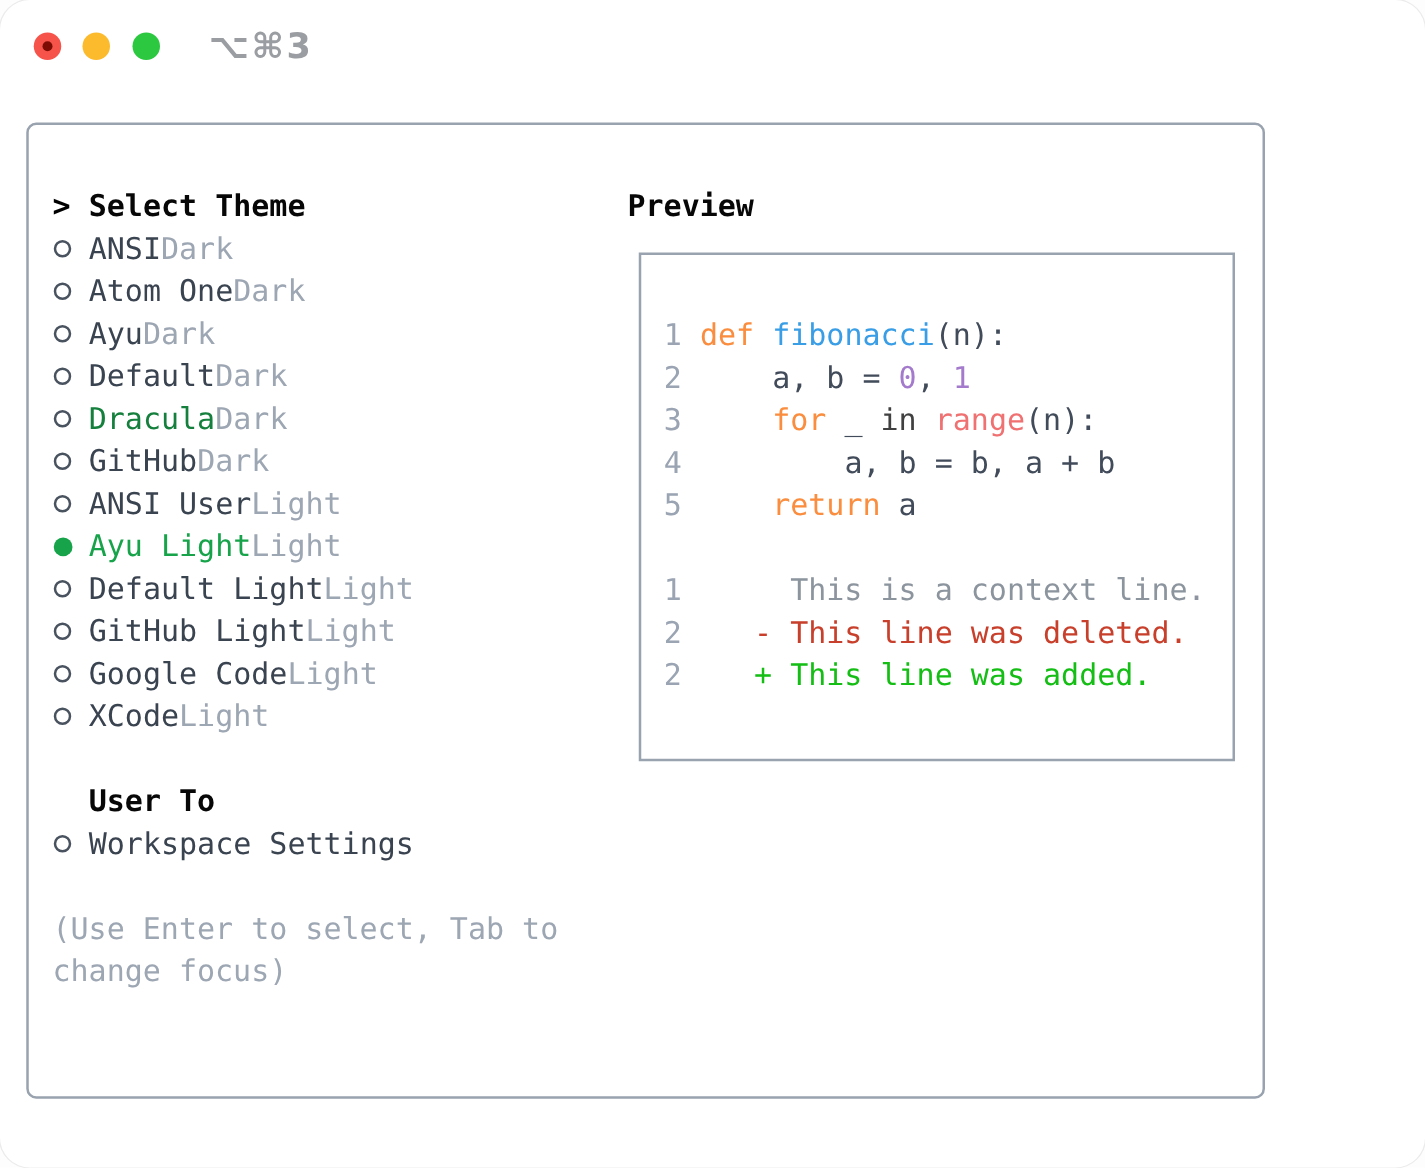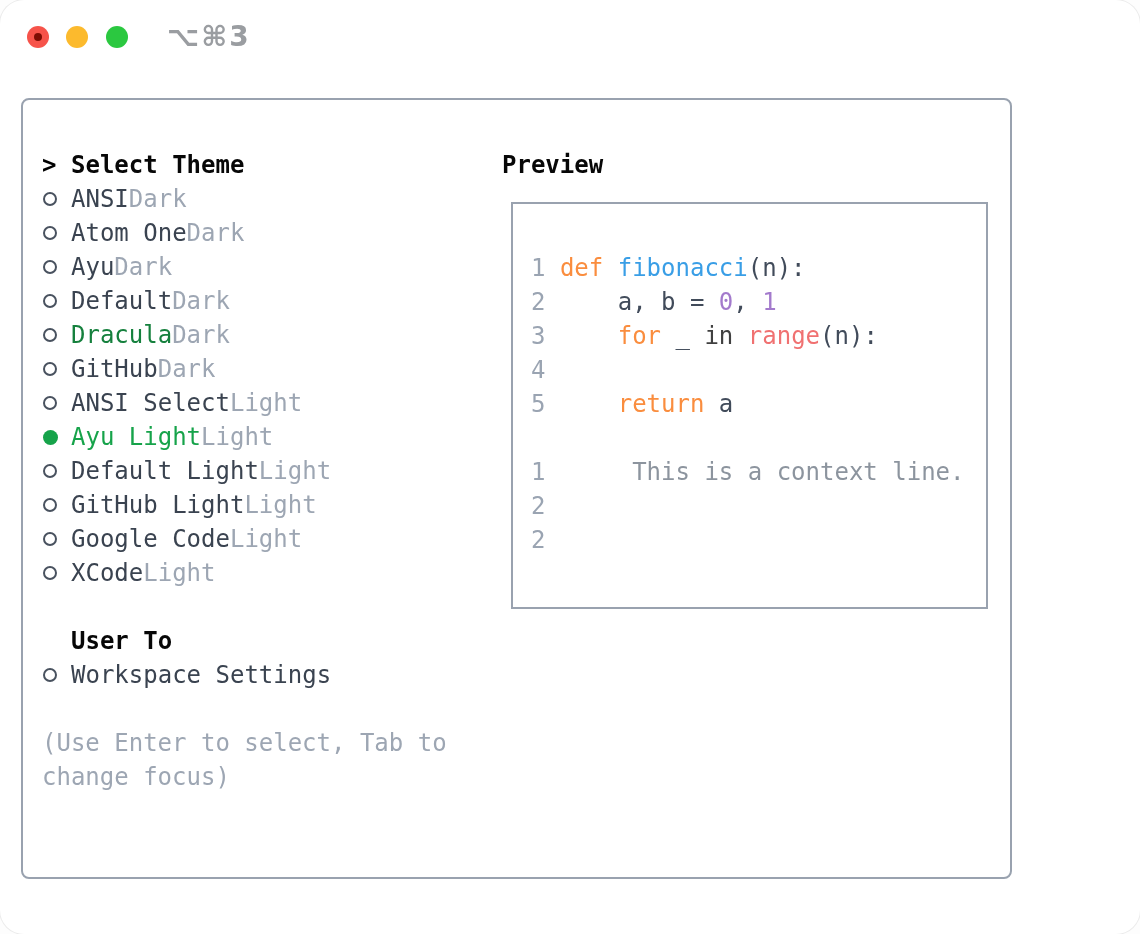--- a/index.html
+++ b/index.html
@@ -67,21 +67,21 @@
       <div class="row">
         <span class="marker"><span class="prompt">&gt;</span></span><span class="header">Select Theme</span>
       </div>
       <div>
           <div class="row"><span class="marker"><span class="ring"></span></span><span class="name" style="color: rgb(58, 67, 80);">ANSI</span> <span class="variant" style="color: rgb(157, 166, 179);">Dark</span></div>
           <div class="row"><span class="marker"><span class="ring"></span></span><span class="name" style="color: rgb(58, 67, 80);">Atom One</span> <span class="variant" style="color: rgb(157, 166, 179);">Dark</span></div>
           <div class="row"><span class="marker"><span class="ring"></span></span><span class="name" style="color: rgb(58, 67, 80);">Ayu</span> <span class="variant" style="color: rgb(157, 166, 179);">Dark</span></div>
           <div class="row"><span class="marker"><span class="ring"></span></span><span class="name" style="color: rgb(58, 67, 80);">Default</span> <span class="variant" style="color: rgb(157, 166, 179);">Dark</span></div>
           <div class="row"><span class="marker"><span class="ring"></span></span><span class="name" style="color: #15803d;">Dracula</span> <span class="variant" style="color: rgb(157, 166, 179);">Dark</span></div>
           <div class="row"><span class="marker"><span class="ring"></span></span><span class="name" style="color: rgb(58, 67, 80);">GitHub</span> <span class="variant" style="color: rgb(157, 166, 179);">Dark</span></div>
-          <div class="row"><span class="marker"><span class="ring"></span></span><span class="name" style="color: rgb(58, 67, 80);">ANSI Select</span> <span class="variant" style="color: rgb(157, 166, 179);">Light</span></div>
+          <div class="row"><span class="marker"><span class="ring"></span></span><span class="name" style="color: rgb(58, 67, 80);">ANSI User</span> <span class="variant" style="color: rgb(157, 166, 179);">Light</span></div>
           <div class="row"><span class="marker"><span class="dot" style="background: rgb(22, 163, 74);"></span></span><span class="name" style="color: rgb(22, 163, 74);">Ayu Light</span> <span class="variant" style="color: rgb(157, 166, 179);">Light</span></div>
           <div class="row"><span class="marker"><span class="ring"></span></span><span class="name" style="color: rgb(58, 67, 80);">Default Light</span> <span class="variant" style="color: rgb(157, 166, 179);">Light</span></div>
           <div class="row"><span class="marker"><span class="ring"></span></span><span class="name" style="color: rgb(58, 67, 80);">GitHub Light</span> <span class="variant" style="color: rgb(157, 166, 179);">Light</span></div>
           <div class="row"><span class="marker"><span class="ring"></span></span><span class="name" style="color: rgb(58, 67, 80);">Google Code</span> <span class="variant" style="color: rgb(157, 166, 179);">Light</span></div>
           <div class="row"><span class="marker"><span class="ring"></span></span><span class="name" style="color: rgb(58, 67, 80);">XCode</span> <span class="variant" style="color: rgb(157, 166, 179);">Light</span></div>
         </div>
       <div class="row"></div>
       <div class="row">
         <span class="marker"></span><span class="header">User To</span>
       </div>
@@ -95,23 +95,23 @@
 
     <div class="preview-title row">
       <span class="header">Preview</span>
     </div>
 
     <div class="pbox">
       <div class="pcode">
           <div class="pline"><span style="color: rgb(154, 164, 178);">1 </span><span style="color: rgb(250, 141, 62);">def</span><span style="color: rgb(65, 75, 90);"> </span><span style="color: rgb(57, 158, 230);">fibonacci</span><span style="color: rgb(65, 75, 90);">(n):</span></div>
           <div class="pline"><span style="color: rgb(154, 164, 178);">2     </span><span style="color: rgb(65, 75, 90);">a, b = </span><span style="color: rgb(163, 122, 204);">0</span><span style="color: rgb(65, 75, 90);">, </span><span style="color: rgb(163, 122, 204);">1</span></div>
           <div class="pline"><span style="color: rgb(154, 164, 178);">3     </span><span style="color: rgb(250, 141, 62);">for</span><span style="color: rgb(65, 75, 90);"> _ </span><span style="color: #404040;">in</span><span style="color: rgb(65, 75, 90);"> </span><span style="color: rgb(240, 113, 113);">range</span><span style="color: rgb(65, 75, 90);">(n):</span></div>
-          <div class="pline"><span style="color: rgb(154, 164, 178);">4         </span></div>
+          <div class="pline"><span style="color: rgb(154, 164, 178);">4         </span><span style="color: rgb(65, 75, 90);">a, b = b, a + b</span></div>
           <div class="pline"><span style="color: rgb(154, 164, 178);">5     </span><span style="color: rgb(250, 141, 62);">return</span><span style="color: rgb(65, 75, 90);"> a</span></div>
           <div class="pline"><span style="color: rgb(65, 75, 90);"></span></div>
           <div class="pline"><span style="color: rgb(154, 164, 178);">1</span><span style="color: rgb(140, 148, 158);">      This is a context line.</span></div>
-          <div class="pline"><span style="color: rgb(154, 164, 178);">2    </span></div>
-          <div class="pline"><span style="color: rgb(154, 164, 178);">2    </span></div>
+          <div class="pline"><span style="color: rgb(154, 164, 178);">2    </span><span style="color: rgb(200, 64, 44);">- This line was deleted.</span></div>
+          <div class="pline"><span style="color: rgb(154, 164, 178);">2    </span><span style="color: rgb(20, 190, 20);">+ This line was added.</span></div>
         </div>
     </div>
 
   </div>
 </div>
 
 </body></html>

